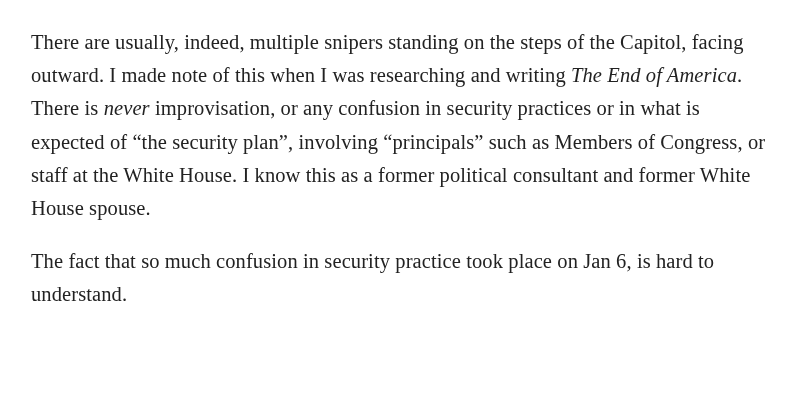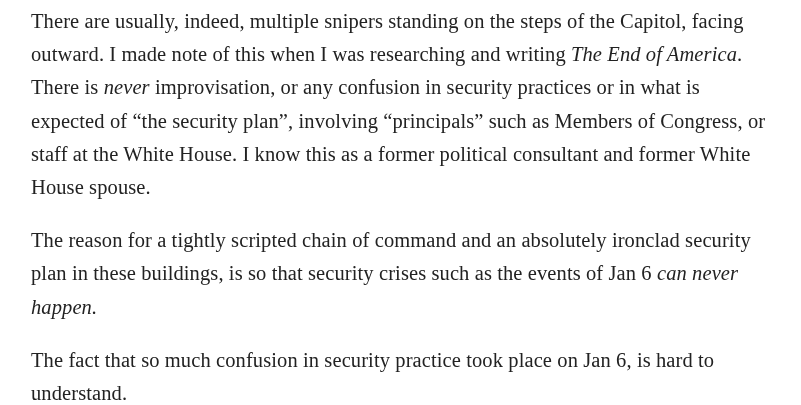--- a/index.html
+++ b/index.html
@@ -21,26 +21,25 @@
   }
   .para {
     font-size: 20.5px;
     line-height: 33.2px;
     margin: 0 0 20px 0;
     color: #222222;
     letter-spacing: 0.005em;
     text-align: left;
   }
   .para:first-child {
-    margin-top: 5px;
+    margin-top: 26px;
   }
   .para em {
     font-style: italic;
   }
 </style>
 </head>
 <body>
 
 <div class="article">
   <p class="para"><span>There are usually, indeed, multiple snipers standing on the steps of the Capitol, facing outward. I made note of this when I was researching and writing </span><em>The End of America</em><span>. There is </span><em>never</em><span> improvisation, or any confusion in security practices or in what is expected of “the security plan”, involving “principals” such as Members of Congress, or staff at the White House. I know this as a former political consultant and former White House spouse.</span></p>
-  <p class="para"><span>The reason for a tightly scripted chain of command and an absolutely ironclad security plan in these buildings, is so that security crises such as the events of Jan 6 </span><em>can never happen.</em></p>
   <p class="para"><span>The fact that so much confusion in security practice took place on Jan 6, is hard to understand.</span></p>
 </div>
 
 </body></html>

